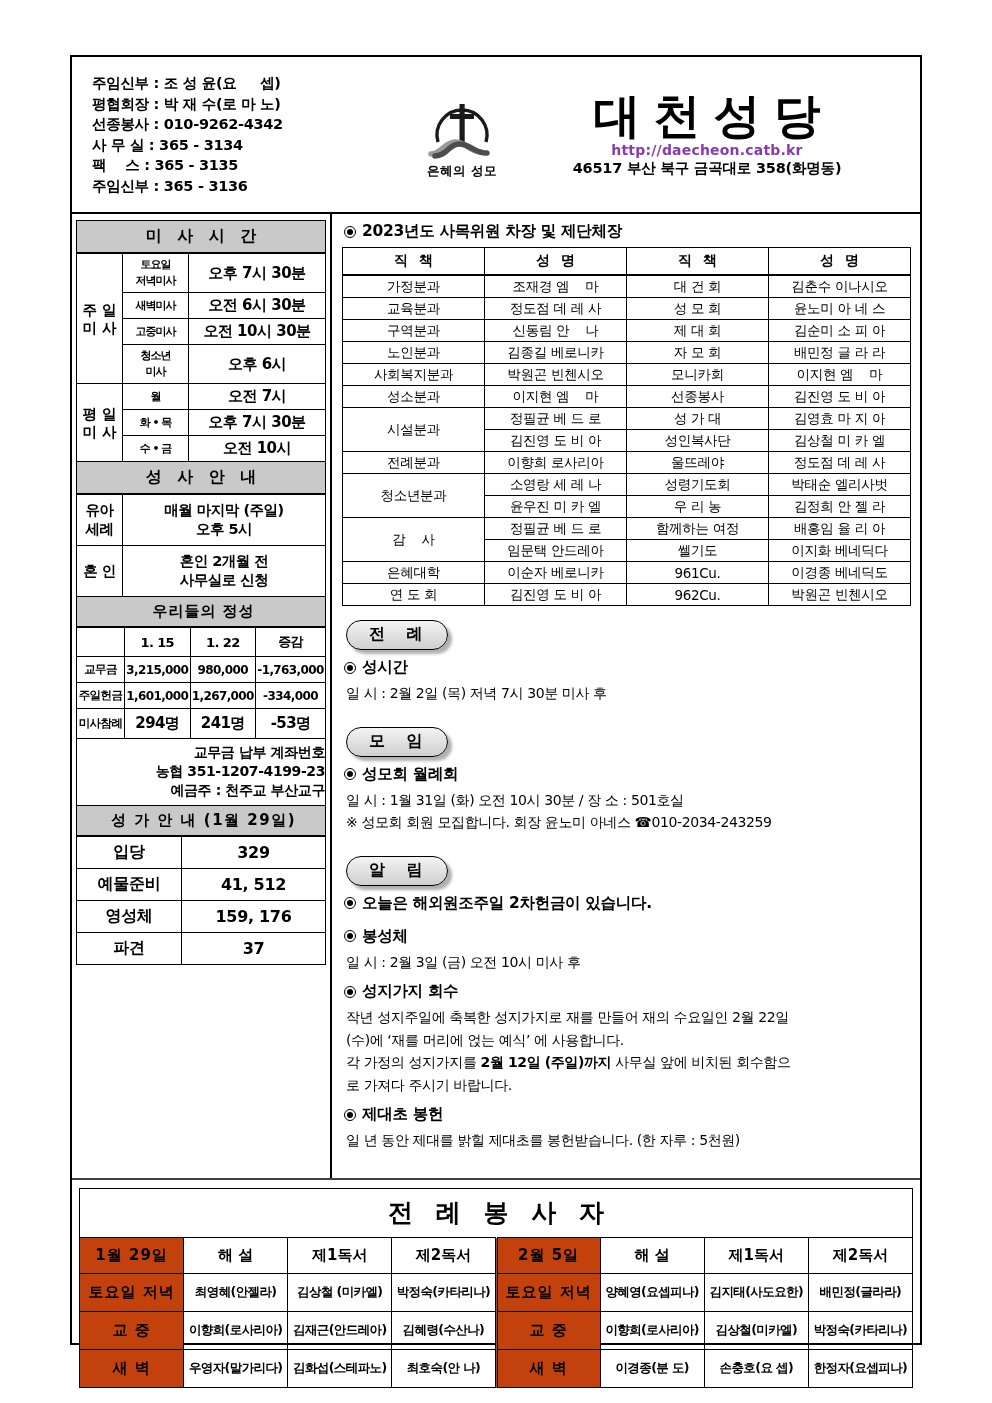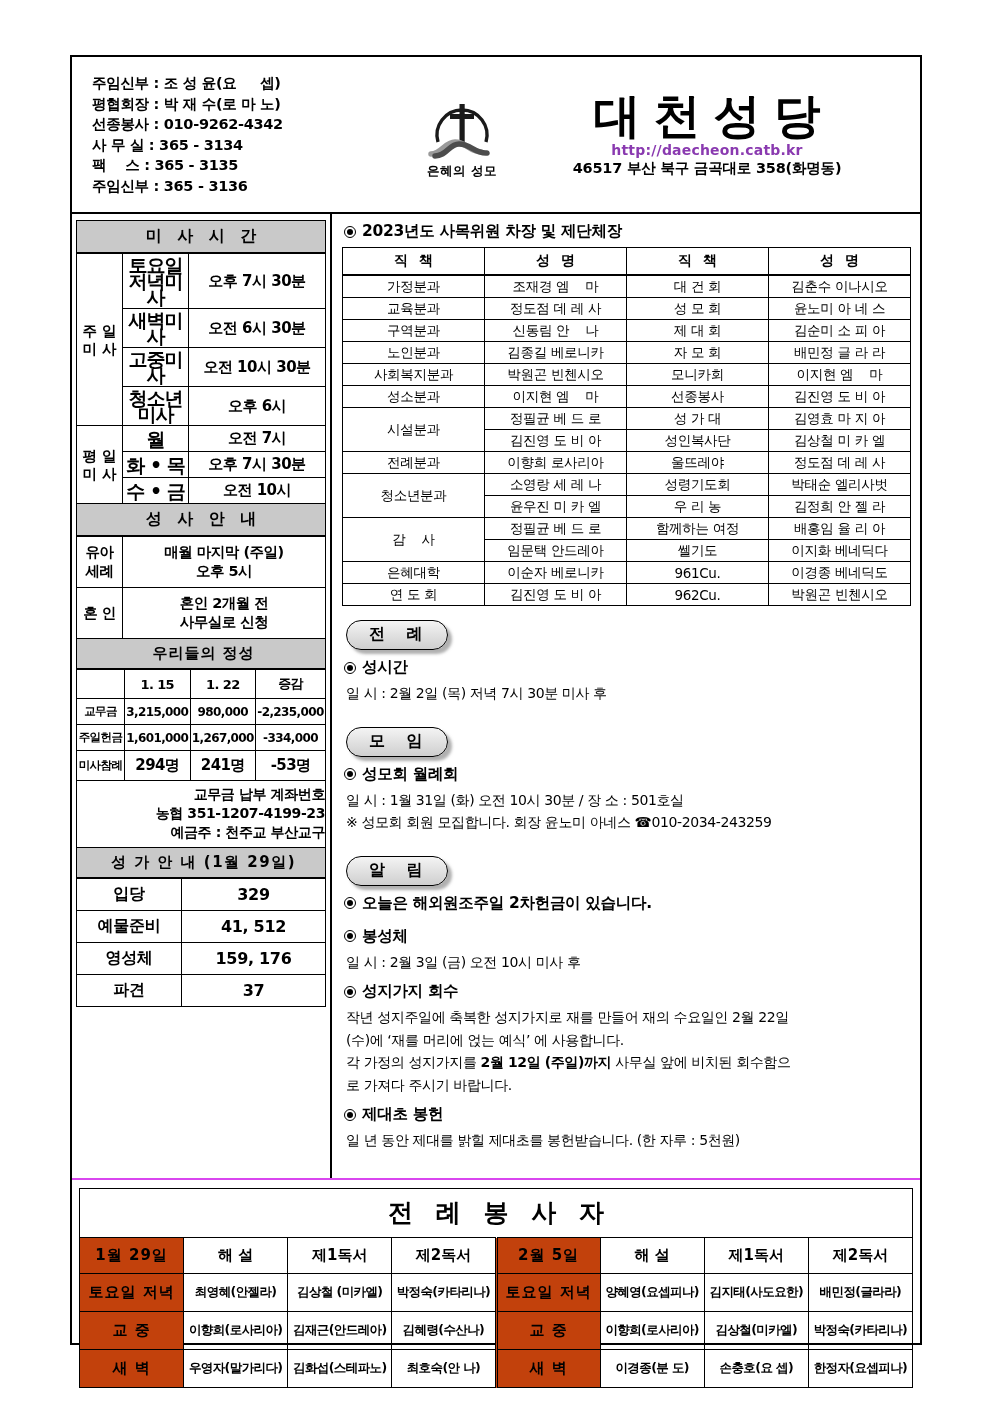--- a/index.html
+++ b/index.html
@@ -78,21 +78,21 @@
     font-size: 14.5px;
     font-weight: bold;
     letter-spacing: -0.2px;
     margin-top: 1px;
   }
 
   
   .body-cols {
     display: flex;
     height: 966px;
-    border-bottom: 2px solid #d946ef;
+    border-bottom: 2px solid #404040;
   }
   .left-col {
     width: 260px;
     border-right: 2px solid #000;
     padding: 6px 4px 0 4px;
   }
   .right-col {
     flex: 1;
     padding: 7px 9px 0 10px;
   }
@@ -112,21 +112,21 @@
     font-weight: bold;
     font-size: 16px;
     letter-spacing: 5px;
     padding: 5px 0 5px 5px;
   }
   .sec-head.small { font-size: 15px; letter-spacing: 2px; }
 
   
   .mass-tbl td { font-size: 14.5px; padding: 3px 1px; letter-spacing: -0.5px; }
   .mass-tbl .grp { width: 46px; font-size: 14.5px; letter-spacing: 0px; line-height: 18px;}
-  .mass-tbl .kind { width: 66px; font-size: 19px; line-height: 16px; letter-spacing: -1px;}
+  .mass-tbl .kind { width: 66px; font-size: 11px; line-height: 16px; letter-spacing: -1px;}
   .mass-tbl .time { font-size: 15px; letter-spacing: -0.5px; }
 
   
   .sac-tbl td { font-size: 14.5px; padding: 6px 2px; letter-spacing: -0.5px; line-height: 19px;}
   .sac-tbl .lbl { width: 46px; }
 
   
   .off-tbl td { font-size: 12px; padding: 5px 1px; letter-spacing: -0.6px; }
   .off-tbl .rowlbl { width: 48px; font-size: 11.5px; }
   .off-tbl .hd { font-size: 13px; }
@@ -313,21 +313,21 @@
               <tr>
                 <td class="rowlbl hd"></td>
                 <td class="hd">1. 15</td>
                 <td class="hd">1. 22</td>
                 <td class="hd">증감</td>
               </tr>
               <tr>
                 <td class="rowlbl">교무금</td>
                 <td class="">3,215,000</td>
                 <td class="">980,000</td>
-                <td class="">-2,235,000</td>
+                <td class="">-1,763,000</td>
               </tr>
               <tr>
                 <td class="rowlbl">주일헌금</td>
                 <td class="">1,601,000</td>
                 <td class="">1,267,000</td>
                 <td class="">-334,000</td>
               </tr>
               <tr>
                 <td class="rowlbl">미사참례</td>
                 <td class=" big">294명</td>

